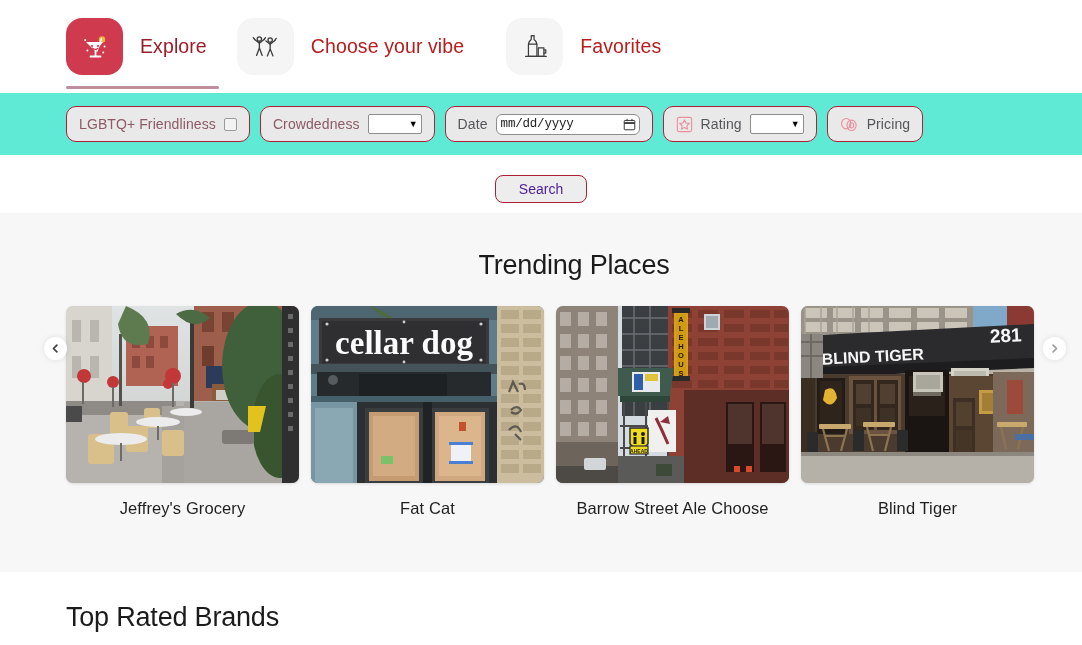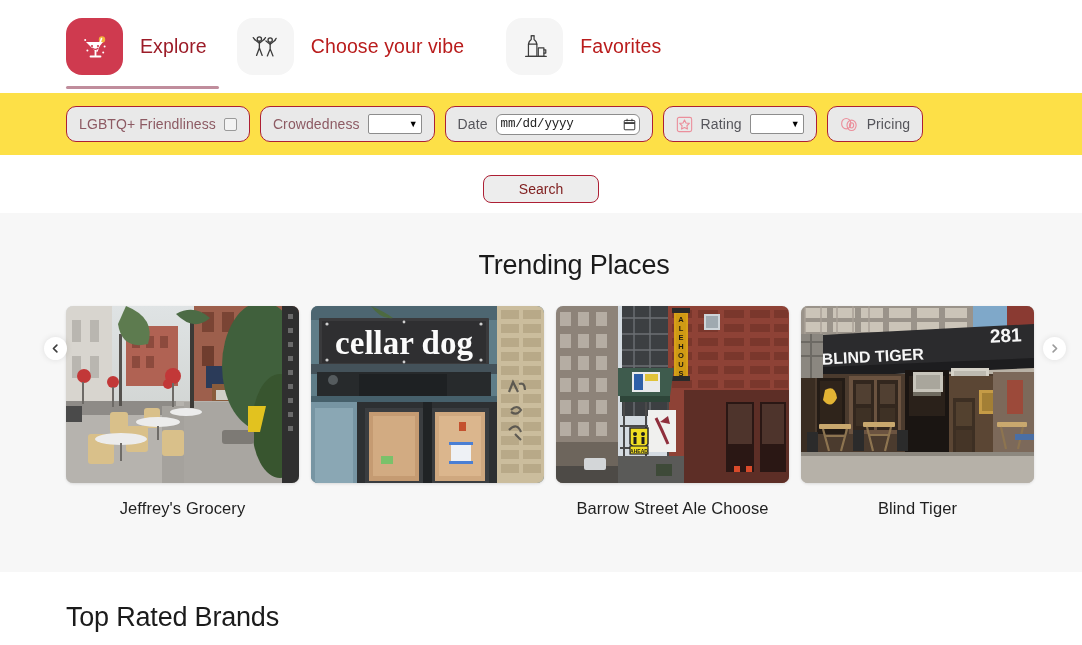--- a/index.html
+++ b/index.html
@@ -54,21 +54,21 @@
     border-radius: 2px;
   }
 
   
   .filterbar {
     display: flex;
     align-items: center;
     padding: 0 0 0 66px;
     gap: 10px;
     height: 62px;
-    background: #fde047;
+    background: #5eead4;
   }
   .pill {
     display: flex;
     align-items: center;
     gap: 8px;
     height: 36px;
     padding: 0 12px;
     background: #e9e9e9;
     border: 1.6px solid #ad1f34;
     border-radius: 10px;
@@ -130,25 +130,25 @@
 
   
   .searchrow {
     background: #fff;
     display: flex;
     justify-content: center;
     padding-top: 20px;
     padding-bottom: 10px;
   }
   .search-btn {
-    width: 116px; height: 28px;
+    width: 92px; height: 28px;
     background: #ededed;
     border: 1.6px solid #ad1f34;
     border-radius: 8px;
-    color: #7f1d1d;
+    color: #4c1d95;
     font-size: 14px;
     font-family: "Liberation Sans", sans-serif;
     cursor: pointer;
     display: flex; align-items: center; justify-content: center;
   }
 
   
   .trending {
     position: relative;
     background: #f7f7f7;
@@ -484,20 +484,21 @@
           <rect x="120" y="102" width="58" height="75" fill="#3a3d40"></rect>
           <rect x="124" y="106" width="50" height="69" fill="#cfa87f"></rect>
           <rect x="128" y="110" width="42" height="60" fill="#dbb68d"></rect>
           <rect x="140" y="138" width="20" height="18" fill="#eef1f5"></rect>
           <rect x="138" y="136" width="24" height="3" fill="#4a7fd4"></rect>
           <rect x="138" y="155" width="24" height="3" fill="#4a7fd4"></rect>
           <rect x="148" y="116" width="7" height="9" fill="#c4512e"></rect>
           <rect x="112" y="96" width="9" height="81" fill="#202325"></rect>
         </svg>
       </div>
+      <div class="card-name">Fat Cat</div>
     </div>
 
     <div class="card">
       <div class="card-img">
         <svg viewBox="0 0 233 177" preserveAspectRatio="none">
           <rect width="233" height="177" fill="#d4dbe1"></rect>
           <rect x="0" y="0" width="62" height="177" fill="#8d8379"></rect>
           <g fill="#b5ada3">
             <rect x="4" y="6" width="11" height="14"></rect>
               <rect x="22" y="6" width="11" height="14"></rect>

